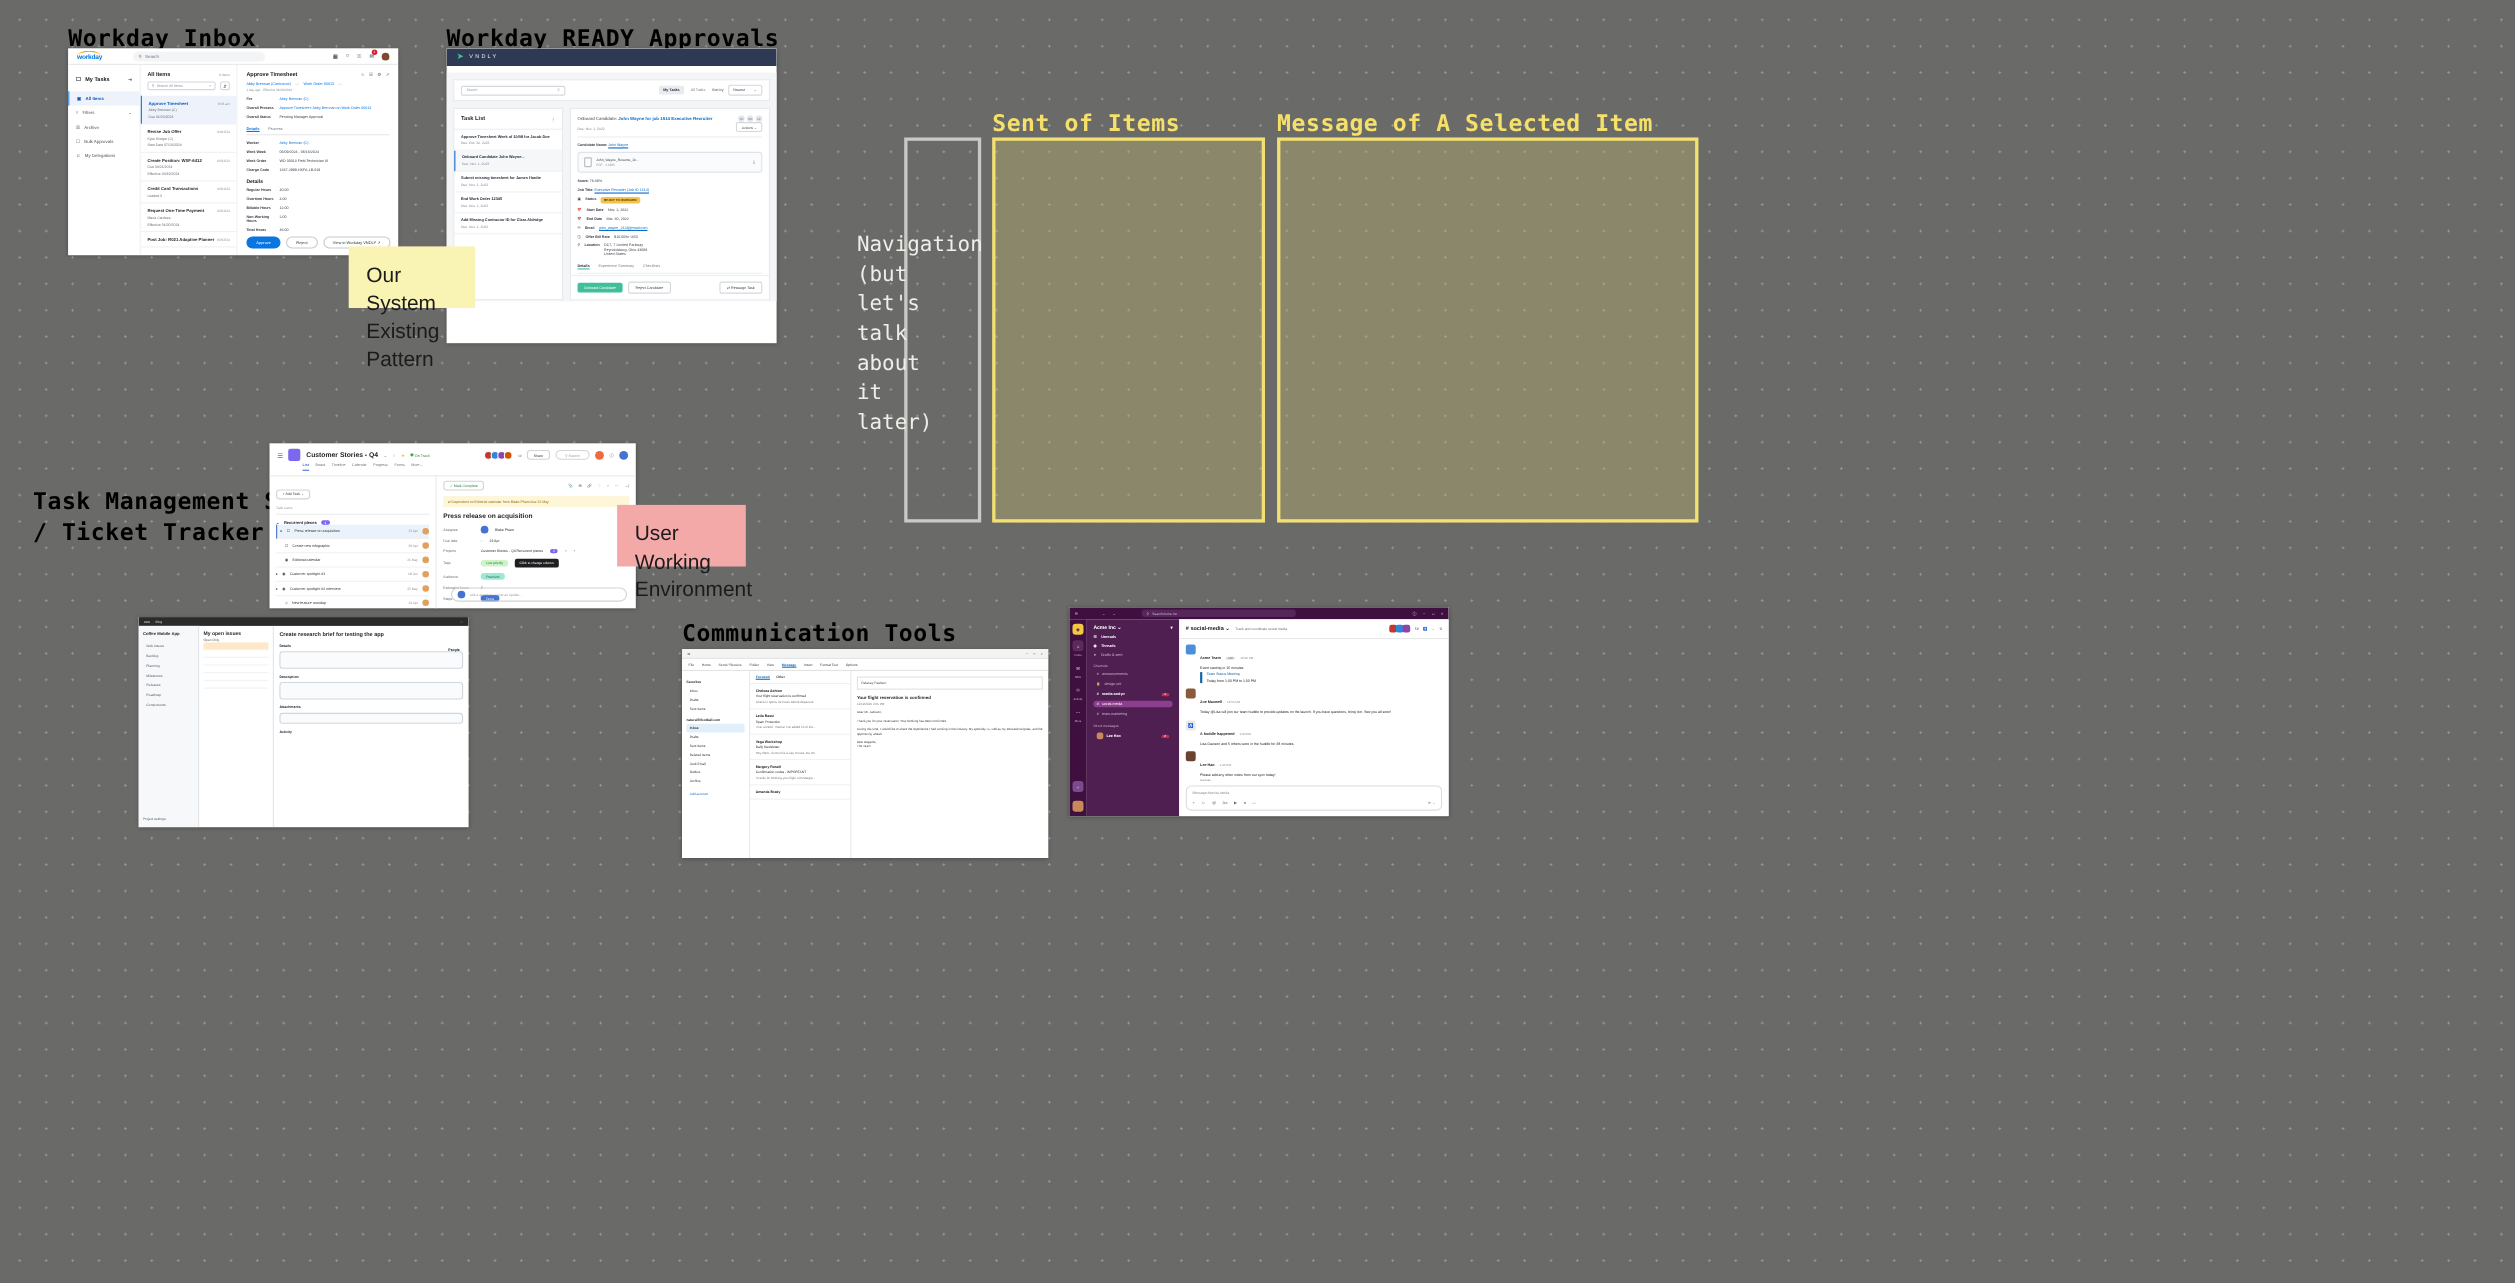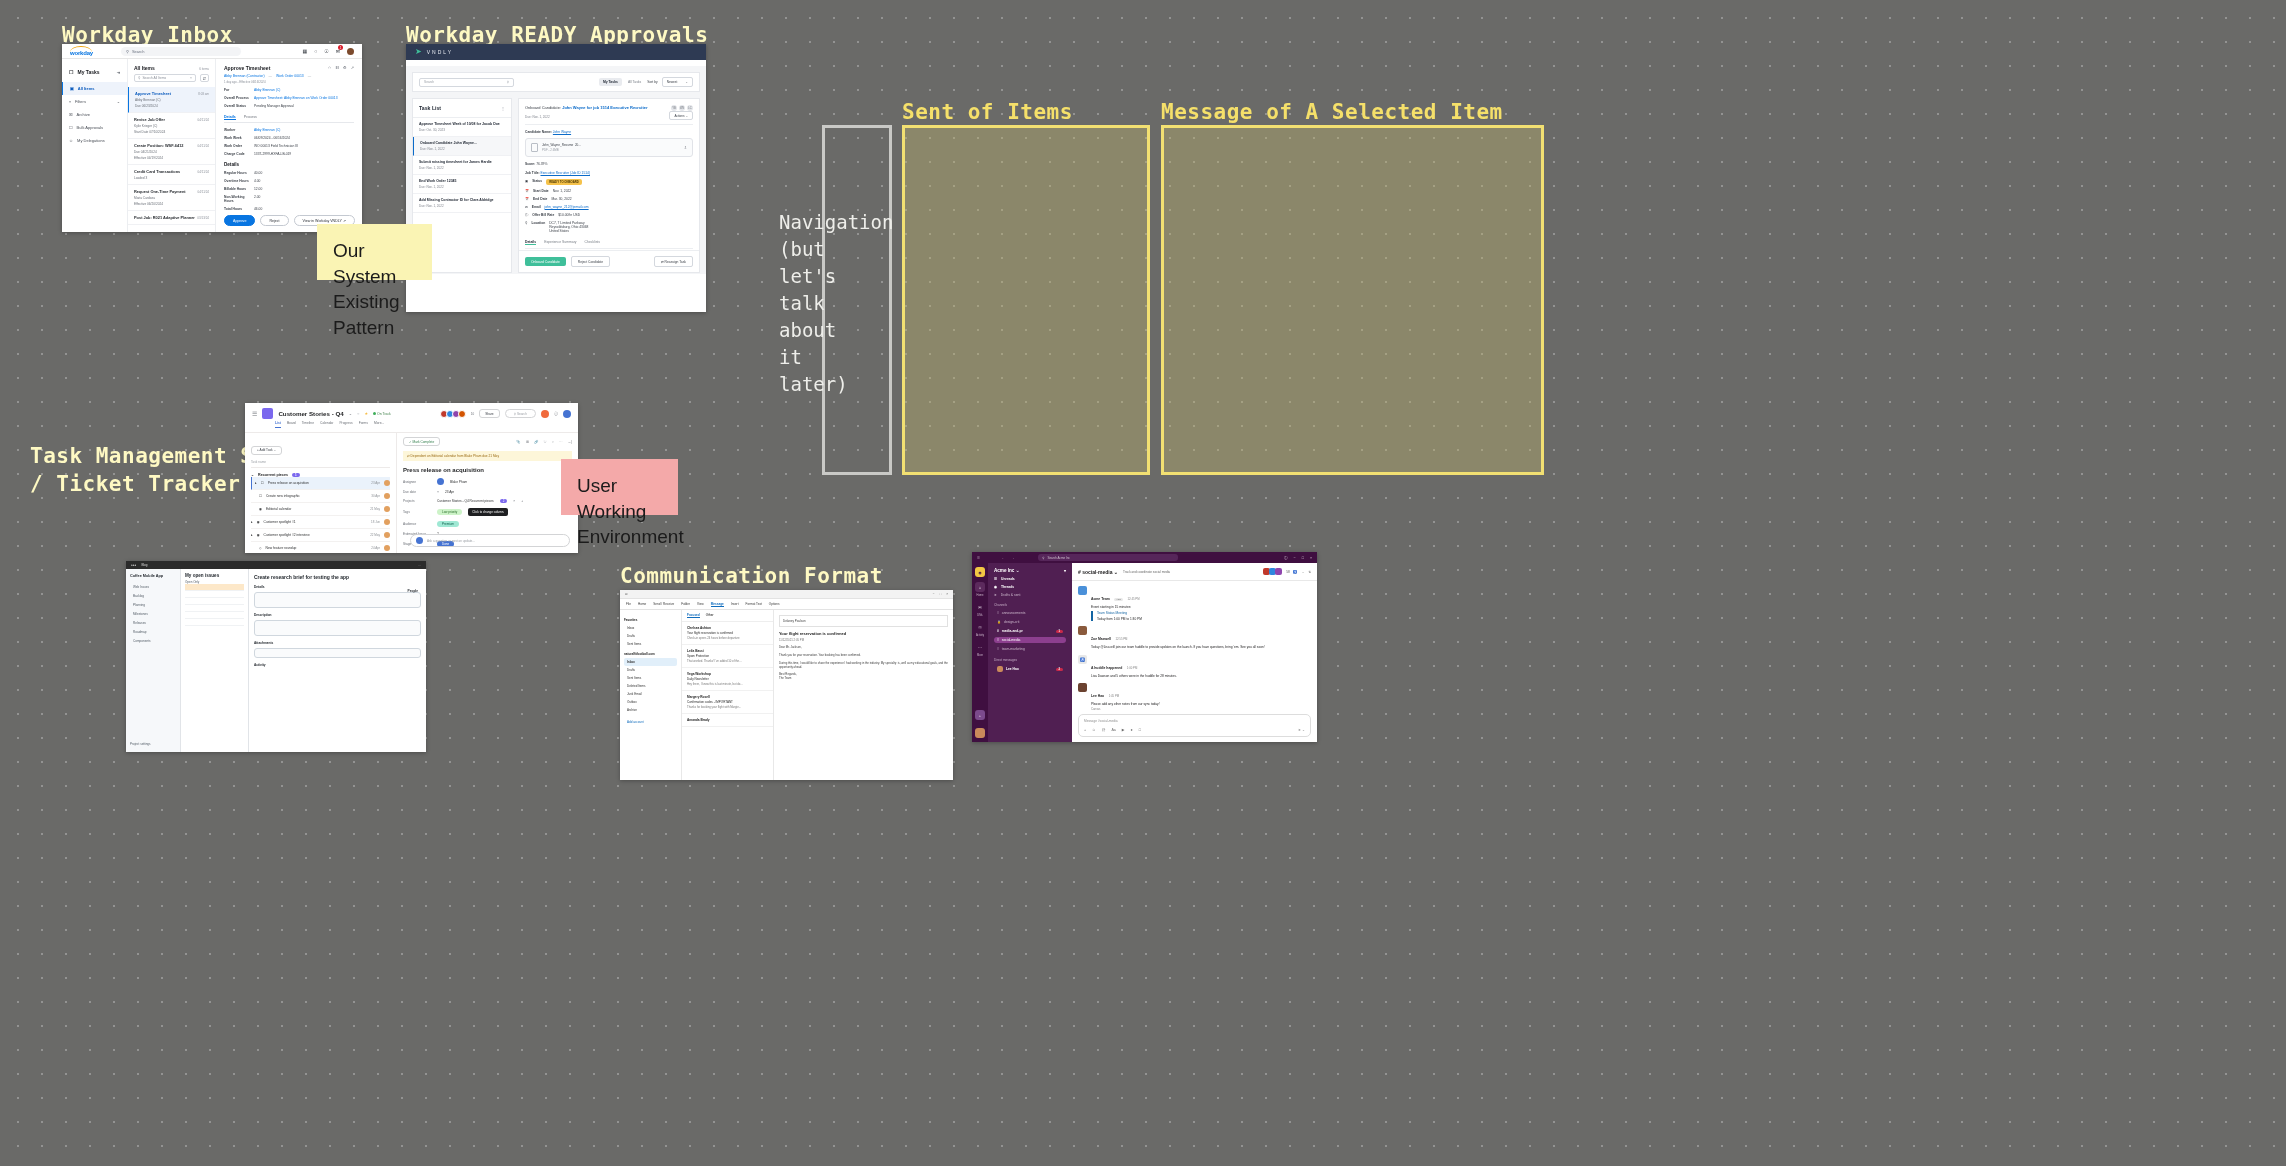--- a/index.html
+++ b/index.html
@@ -16,21 +16,21 @@
   
   .canvas-label {
     position: absolute;
     font-family: "DejaVu Sans Mono", monospace;
     font-weight: bold;
     font-size: 21px;
     letter-spacing: .5px;
     white-space: pre-line;
     line-height: 1.32;
   }
-  .lbl-white { color: #fef9c3; }
+  .lbl-white { color: #000000; }
   .lbl-yellow { color: #f5e06a; }
   .lbl-nav {
     position: absolute;
     font-family: "DejaVu Sans Mono", monospace;
     font-size: 19px;
     color: #eeeeea;
     line-height: 1.42;
     white-space: pre-line;
     text-align: left;
     z-index: 1;
@@ -280,21 +280,21 @@
   .sl-tools { display: flex; gap: 6px; margin-top: 5px; font-size: 3.6px; color: #6b6b6b; align-items: center; }
   .sl-send { margin-left: auto; color: #8e8e8e; }
 </style>
 </head>
 <body>
 
 <div class="canvas-label lbl-white" style="left:62px; top:22px;">Workday Inbox</div>
 <div class="canvas-label lbl-white" style="left:406px; top:22px;">Workday READY Approvals</div>
 <div class="canvas-label lbl-white" style="left:30px; top:443px;">Task Management System
 / Ticket Tracker</div>
-<div class="canvas-label lbl-white" style="left:620px; top:563px;">Communication Format</div>
+<div class="canvas-label lbl-white" style="left:620px; top:563px;">Communication Tools</div>
 <div class="canvas-label lbl-yellow" style="left:902px; top:99px;">Sent of Items</div>
 <div class="canvas-label lbl-yellow" style="left:1161px; top:99px;">Message of A Selected Item</div>
 <div class="lbl-nav" style="left:779px; top:209px; width:96px;">Navigation
 (but let's
 talk about
 it later)</div>
 
 <div class="frame frame-nav" style="left:822px; top:125px; width:70px; height:350px;"></div>
 <div class="frame frame-list" style="left:902px; top:125px; width:248px; height:350px;"></div>
 <div class="frame frame-detail" style="left:1161px; top:125px; width:383px; height:350px;"></div>

